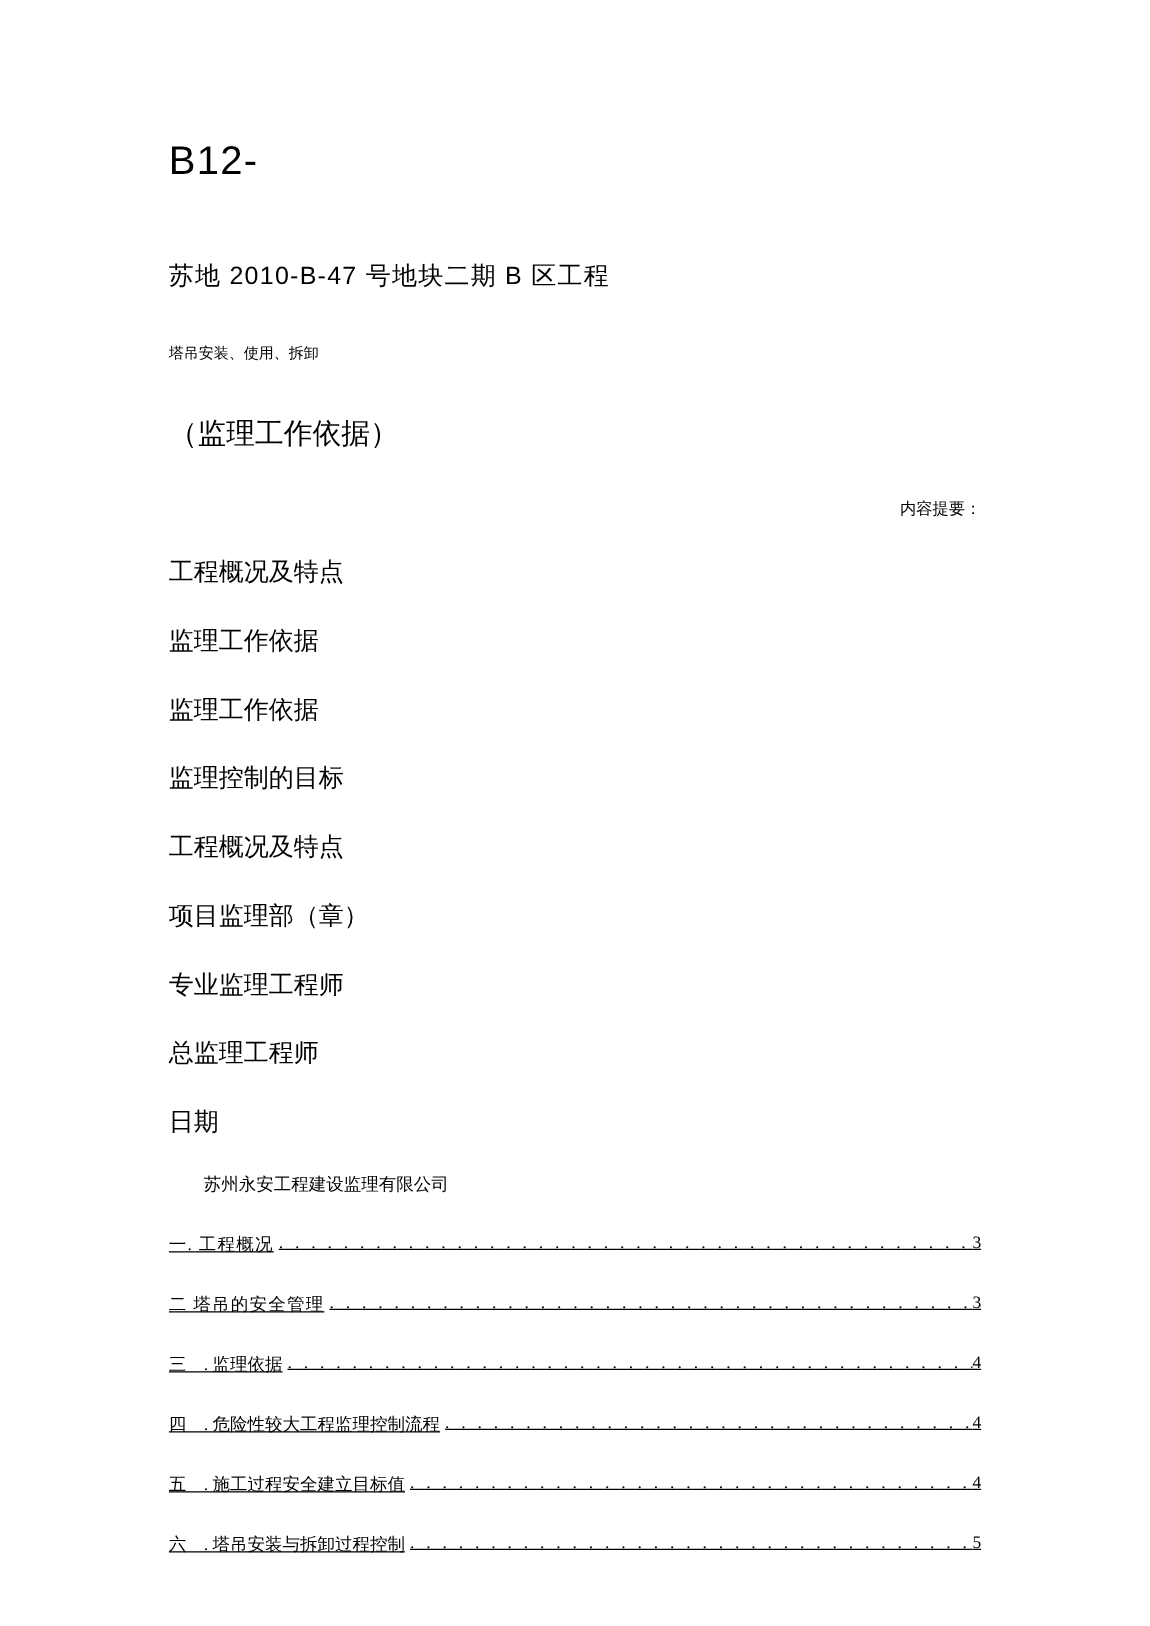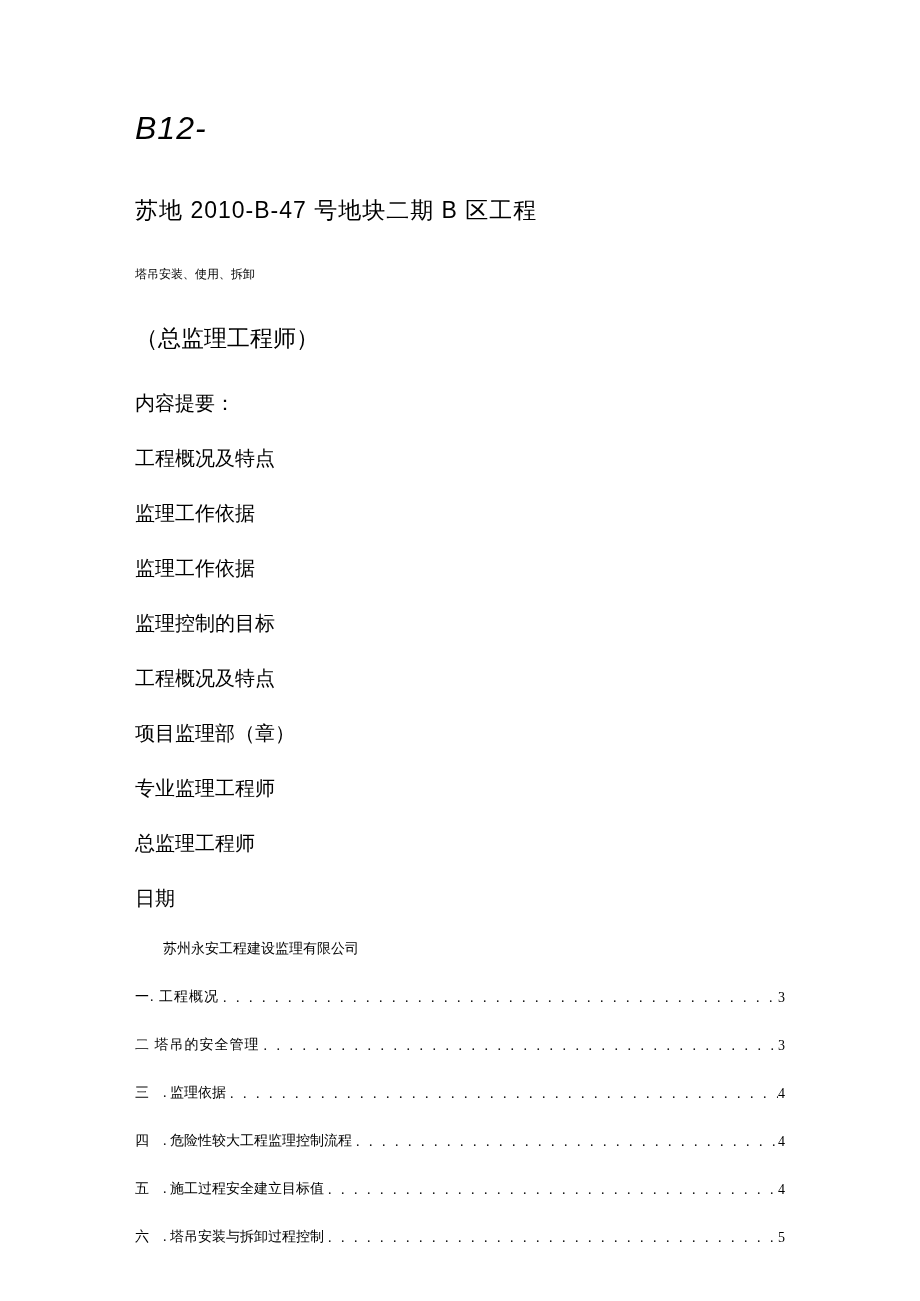--- a/index.html
+++ b/index.html
@@ -11,60 +11,61 @@
       background: #ffffff;
       font-family: "SimSun", "宋体", serif;
       width: 920px;
       min-height: 1301px;
       padding: 110px 135px 60px 135px;
       color: #000000;
     }
     .doc-number {
       font-size: 32px;
       font-family: "Arial", "SimSun", sans-serif;
-      margin-bottom: 48px;
+      margin-bottom: 60px;
       letter-spacing: 1px;
-      font-style: italic;
     }
     .title {
-      font-size: 23px;
+      font-size: 20px;
       font-family: "Microsoft YaHei", "SimSun", sans-serif;
       margin-bottom: 40px;
       letter-spacing: 1px;
       margin-top: 20px;
     }
     .subtitle-small {
       font-size: 12px;
       margin-bottom: 40px;
     }
     .subtitle-large {
       font-size: 23px;
       margin-bottom: 36px;
     }
     .content-summary {
-      font-size: 20px;
+      font-size: 13px;
       margin-bottom: 28px;
+      text-align: right;
     }
     .content-item {
       font-size: 20px;
       margin-bottom: 28px;
     }
     .company {
       font-size: 14px;
       margin-left: 28px;
       margin-bottom: 30px;
       margin-top: 16px;
     }
     .toc-line {
       font-size: 14px;
       margin-bottom: 30px;
       white-space: nowrap;
       overflow: hidden;
       display: flex;
-      align-items: flex-end;
+      align-items: flex-start;
+      text-decoration: underline;
     }
     .toc-label {
       flex-shrink: 0;
       letter-spacing: 1px;
     }
     .toc-label-spaced {
       flex-shrink: 0;
     }
     .toc-dots {
       flex: 1;
@@ -79,21 +80,21 @@
   </style>
 </head>
 <body>
 
 <div class="doc-number">B12-</div>
 
 <div class="title">苏地 2010-B-47 号地块二期 B 区工程</div>
 
 <div class="subtitle-small">塔吊安装、使用、拆卸</div>
 
-<div class="subtitle-large">（总监理工程师）</div>
+<div class="subtitle-large">（监理工作依据）</div>
 
 <div class="content-summary">内容提要：</div>
 
 <div class="content-item">工程概况及特点</div>
 <div class="content-item">监理工作依据</div>
 <div class="content-item">监理工作依据</div>
 <div class="content-item">监理控制的目标</div>
 <div class="content-item">工程概况及特点</div>
 <div class="content-item">项目监理部（章）</div>
 <div class="content-item">专业监理工程师</div>

